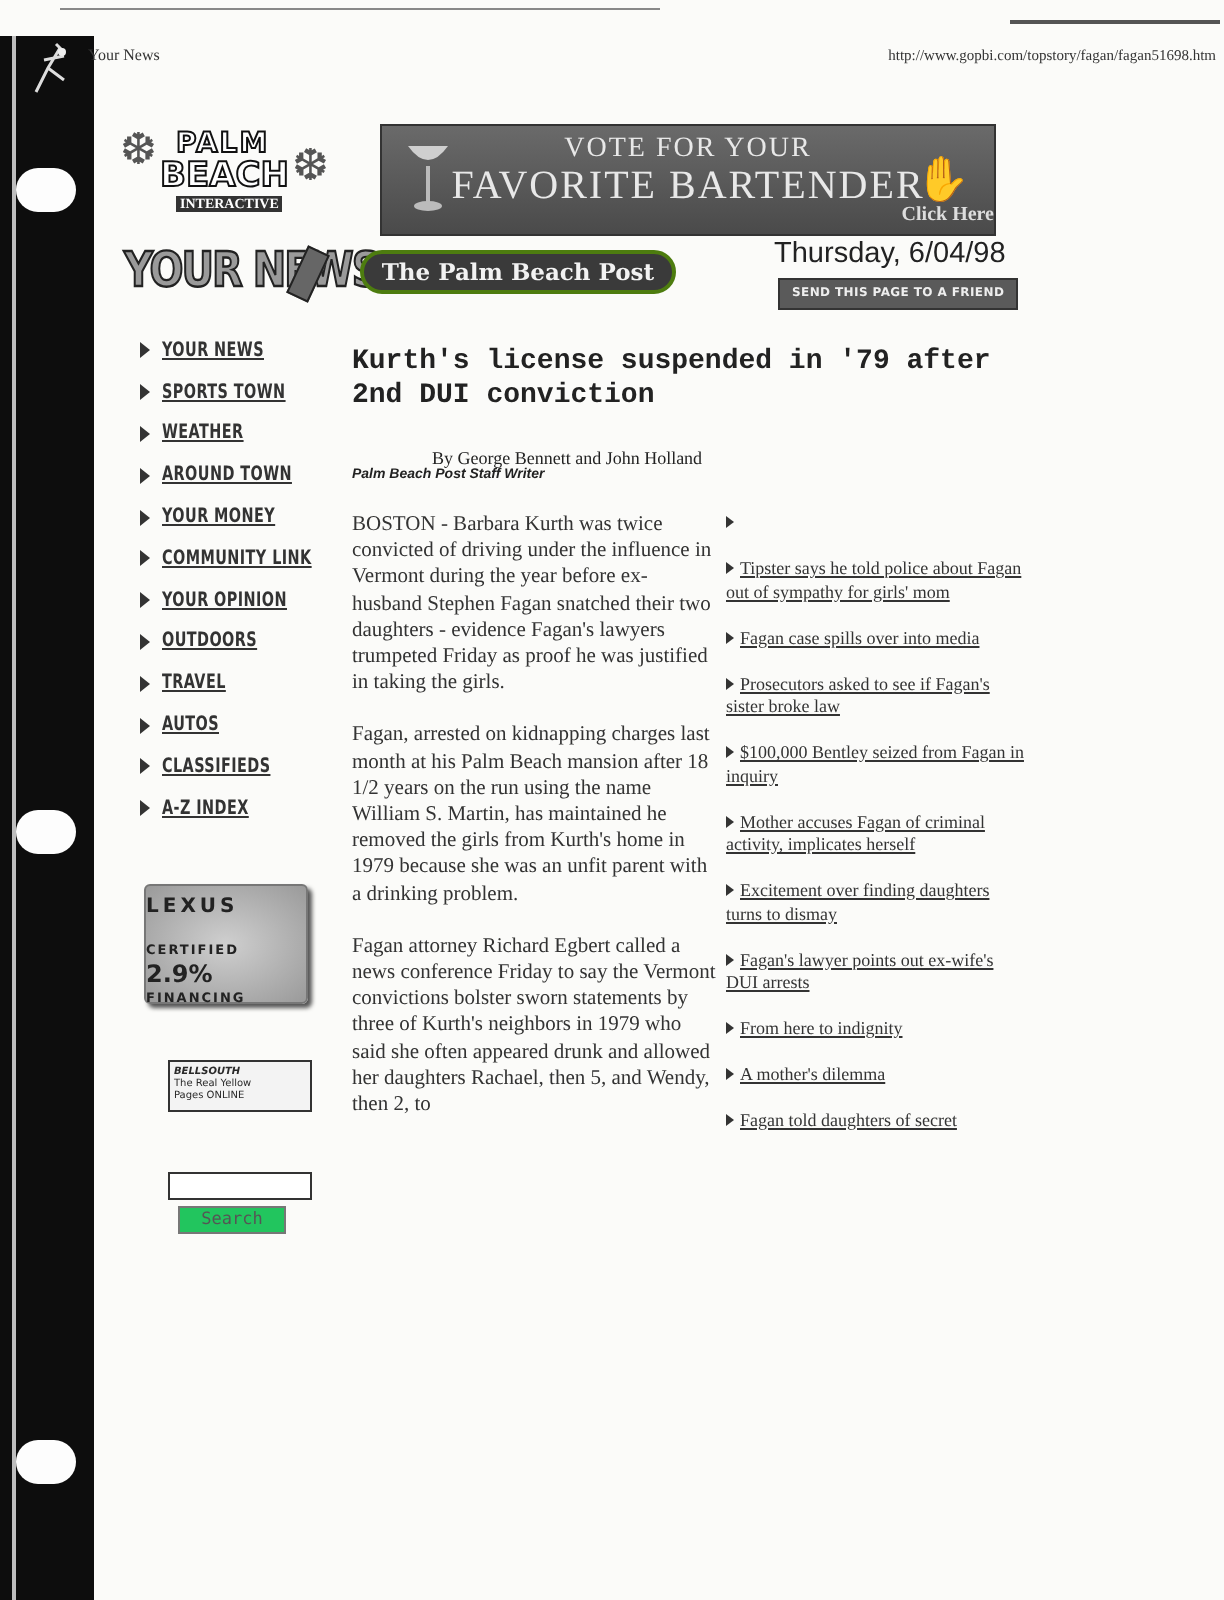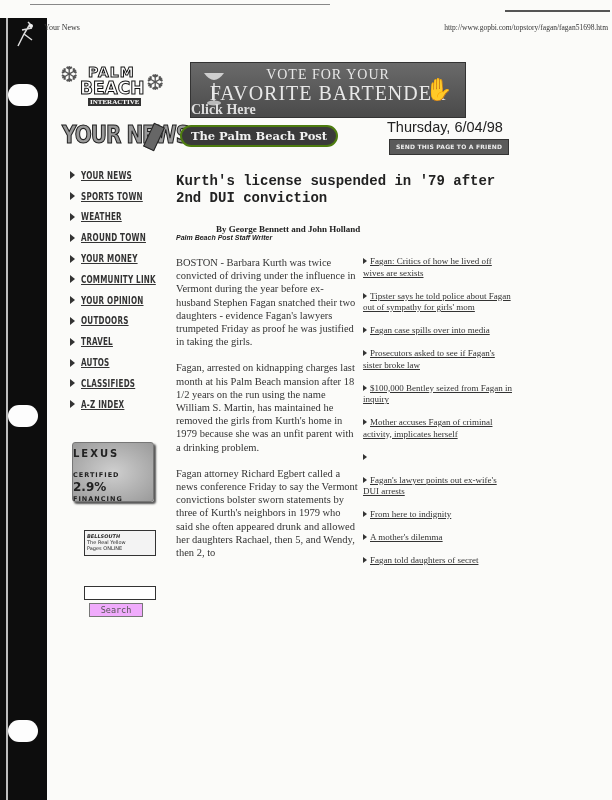--- a/index.html
+++ b/index.html
@@ -19,24 +19,24 @@
     .hdr-url { position: absolute; right: 4px; top: 23px; font-size: 7.5px; color: #333; }
 
     
     .logo { position: absolute; left: 60px; top: 60px; width: 110px; height: 55px; }
     .logo-text1 { position: absolute; left: 28px; top: 4px; font-family: "DejaVu Sans", sans-serif; font-weight: bold; font-size: 14px; color: #fff; -webkit-text-stroke: 1px #111; letter-spacing: 1px; }
     .logo-text2 { position: absolute; left: 20px; top: 18px; font-family: "DejaVu Sans", sans-serif; font-weight: bold; font-size: 17px; color: #fff; -webkit-text-stroke: 1px #111; }
     .logo-text3 { position: absolute; left: 28px; top: 38px; font-size: 7px; font-weight: bold; background: #333; color: #fff; padding: 0 2px; }
     .palm { position: absolute; font-size: 22px; color: #555; }
 
     
-    .banner { position: absolute; left: 190px; top: 62px; width: 276px; height: 56px; background: linear-gradient(#6a6a6a, #4a4a4a); border: 1px solid #333; }
+    .banner { position: absolute; left: 190px; top: 62px; width: 308px; height: 56px; background: linear-gradient(#6a6a6a, #4a4a4a); border: 1px solid #333; }
     .banner-l1 { position: absolute; left: 0; right: 0; top: 4px; text-align: center; font-size: 14px; color: #e8e8e8; letter-spacing: 1px; }
     .banner-l2 { position: absolute; left: 0; right: 0; top: 19px; text-align: center; font-size: 20px; color: #e8e8e8; letter-spacing: 1px; }
-    .banner-l3 { position: absolute; left: 0; right: 0; top: 39px; text-align: left; font-size: 14px; font-weight: bold; color: #ddd; }
+    .banner-l3 { position: absolute; left: 0; right: 0; top: 39px; text-align: right; font-size: 10px; font-weight: bold; color: #ddd; }
     .glass { position: absolute; left: 12px; top: 6px; width: 22px; height: 40px; }
     .thumb { position: absolute; right: 12px; top: 14px; font-size: 22px; color: #ccc; }
 
     
     .yournews { position: absolute; left: 62px; top: 120px; font-family: "DejaVu Sans", sans-serif; font-weight: bold; font-size: 20px; color: #9a9a9a; -webkit-text-stroke: 1px #222; letter-spacing: -1px; transform: scaleY(1.2); transform-origin: top left; }
     .yn-can { position: absolute; left: 148px; top: 124px; width: 12px; height: 26px; background: #666; border: 1px solid #222; transform: rotate(25deg); }
 
     .pbpost { position: absolute; left: 180px; top: 125px; width: 158px; height: 22px; border-radius: 11px; background: #3a3a3a; border: 2px solid #4d7c0f; color: #f2f2f2; font-family: "DejaVu Serif", serif; font-weight: bold; font-size: 11.5px; text-align: center; line-height: 18px; }
 
     .date { position: absolute; left: 387px; top: 119px; font-family: "Liberation Sans", sans-serif; font-size: 14.5px; color: #222; }
@@ -52,25 +52,25 @@
     .lexus { position: absolute; left: 72px; top: 442px; width: 82px; height: 60px; background: radial-gradient(#cfcfcf, #9a9a9a); border: 1px solid #777; border-radius: 3px; box-shadow: 2px 2px 2px #555; text-align: left; font-family: "DejaVu Sans", sans-serif; font-weight: bold; color: #222; }
     .lx1 { font-size: 10px; letter-spacing: 2px; margin-top: 5px; }
     .lx2 { font-size: 6.5px; letter-spacing: 1px; margin-top: 12px; }
     .lx3 { font-size: 12px; margin-top: 1px; }
     .lx4 { font-size: 6.5px; letter-spacing: 1px; margin-top: 1px; }
 
     .bellsouth { position: absolute; left: 84px; top: 530px; width: 72px; height: 26px; border: 1px solid #333; background: #f3f3f3; font-family: "DejaVu Sans", sans-serif; font-size: 5px; padding: 2px; line-height: 6px; }
     .bs1 { font-weight: bold; font-style: italic; }
 
     .search-input { position: absolute; left: 84px; top: 586px; width: 72px; height: 14px; border: 1px solid #333; background: #fff; }
-    .search-btn { position: absolute; left: 89px; top: 603px; width: 54px; height: 14px; border: 1px solid #777; background: #f0abfc; font-family: "DejaVu Sans Mono", monospace; font-size: 8.5px; color: #555; text-align: center; line-height: 12px; }
+    .search-btn { position: absolute; left: 89px; top: 603px; width: 54px; height: 14px; border: 1px solid #777; background: #22c55e; font-family: "DejaVu Sans Mono", monospace; font-size: 8.5px; color: #555; text-align: center; line-height: 12px; }
 
     
     .headline { position: absolute; left: 176px; top: 173px; width: 330px; font-family: Liberation Mono, monospace; font-weight: bold; font-size: 14px; line-height: 17px; color: #222; }
-    .byline { position: absolute; left: 176px; top: 224px; font-weight: bold; font-size: 9px; color: #222; padding-left: 40px; }
+    .byline { position: absolute; left: 176px; top: 224px; font-weight: normal; font-size: 9px; color: #222; padding-left: 40px; }
     .byline2 { position: absolute; left: 176px; top: 234px; font-family: "Liberation Sans", sans-serif; font-style: italic; font-weight: bold; font-size: 7px; color: #222; }
     .body { position: absolute; left: 176px; top: 256px; width: 182px; font-size: 10.5px; line-height: 13.2px; color: #333; }
     .body p { margin-bottom: 13px; }
 
     
     .related { position: absolute; left: 363px; top: 256px; width: 150px; list-style: none; }
     .related li { font-size: 9px; line-height: 11.5px; color: #333; margin-bottom: 11.5px; }
     .related .tri { display: inline-block; width: 0; height: 0; border-left: 4px solid #333; border-top: 3.5px solid transparent; border-bottom: 3.5px solid transparent; margin-right: 3px; }
     .related a { color: #333; text-decoration: underline; }
   </style>
@@ -190,24 +190,24 @@
 <h1 class="headline">Kurth's license suspended in '79 after 2nd DUI conviction</h1>
 <div class="byline">By George Bennett and John Holland</div>
 <div class="byline2">Palm Beach Post Staff Writer</div>
 <div class="body">
   <p>BOSTON - Barbara Kurth was twice convicted of driving under the influence in Vermont during the year before ex-husband Stephen Fagan snatched their two daughters - evidence Fagan's lawyers trumpeted Friday as proof he was justified in taking the girls.</p>
   <p>Fagan, arrested on kidnapping charges last month at his Palm Beach mansion after 18 1/2 years on the run using the name William S. Martin, has maintained he removed the girls from Kurth's home in 1979 because she was an unfit parent with a drinking problem.</p>
   <p>Fagan attorney Richard Egbert called a news conference Friday to say the Vermont convictions bolster sworn statements by three of Kurth's neighbors in 1979 who said she often appeared drunk and allowed her daughters Rachael, then 5, and Wendy, then 2, to</p>
 </div>
 
 <ul class="related">
-  <li><span class="tri"></span><a>Fagan: Critics of how he lived off wives are sexists</a></li>
+  <li><span class="tri"></span></li>
   <li><span class="tri"></span><a>Tipster says he told police about Fagan out of sympathy for girls' mom</a></li>
   <li><span class="tri"></span><a>Fagan case spills over into media</a></li>
   <li><span class="tri"></span><a>Prosecutors asked to see if Fagan's sister broke law</a></li>
   <li><span class="tri"></span><a>$100,000 Bentley seized from Fagan in inquiry</a></li>
   <li><span class="tri"></span><a>Mother accuses Fagan of criminal activity, implicates herself</a></li>
-  <li><span class="tri"></span></li>
+  <li><span class="tri"></span><a>Excitement over finding daughters turns to dismay</a></li>
   <li><span class="tri"></span><a>Fagan's lawyer points out ex-wife's DUI arrests</a></li>
   <li><span class="tri"></span><a>From here to indignity</a></li>
   <li><span class="tri"></span><a>A mother's dilemma</a></li>
   <li><span class="tri"></span><a>Fagan told daughters of secret</a></li>
 </ul>
 
 </body></html>

